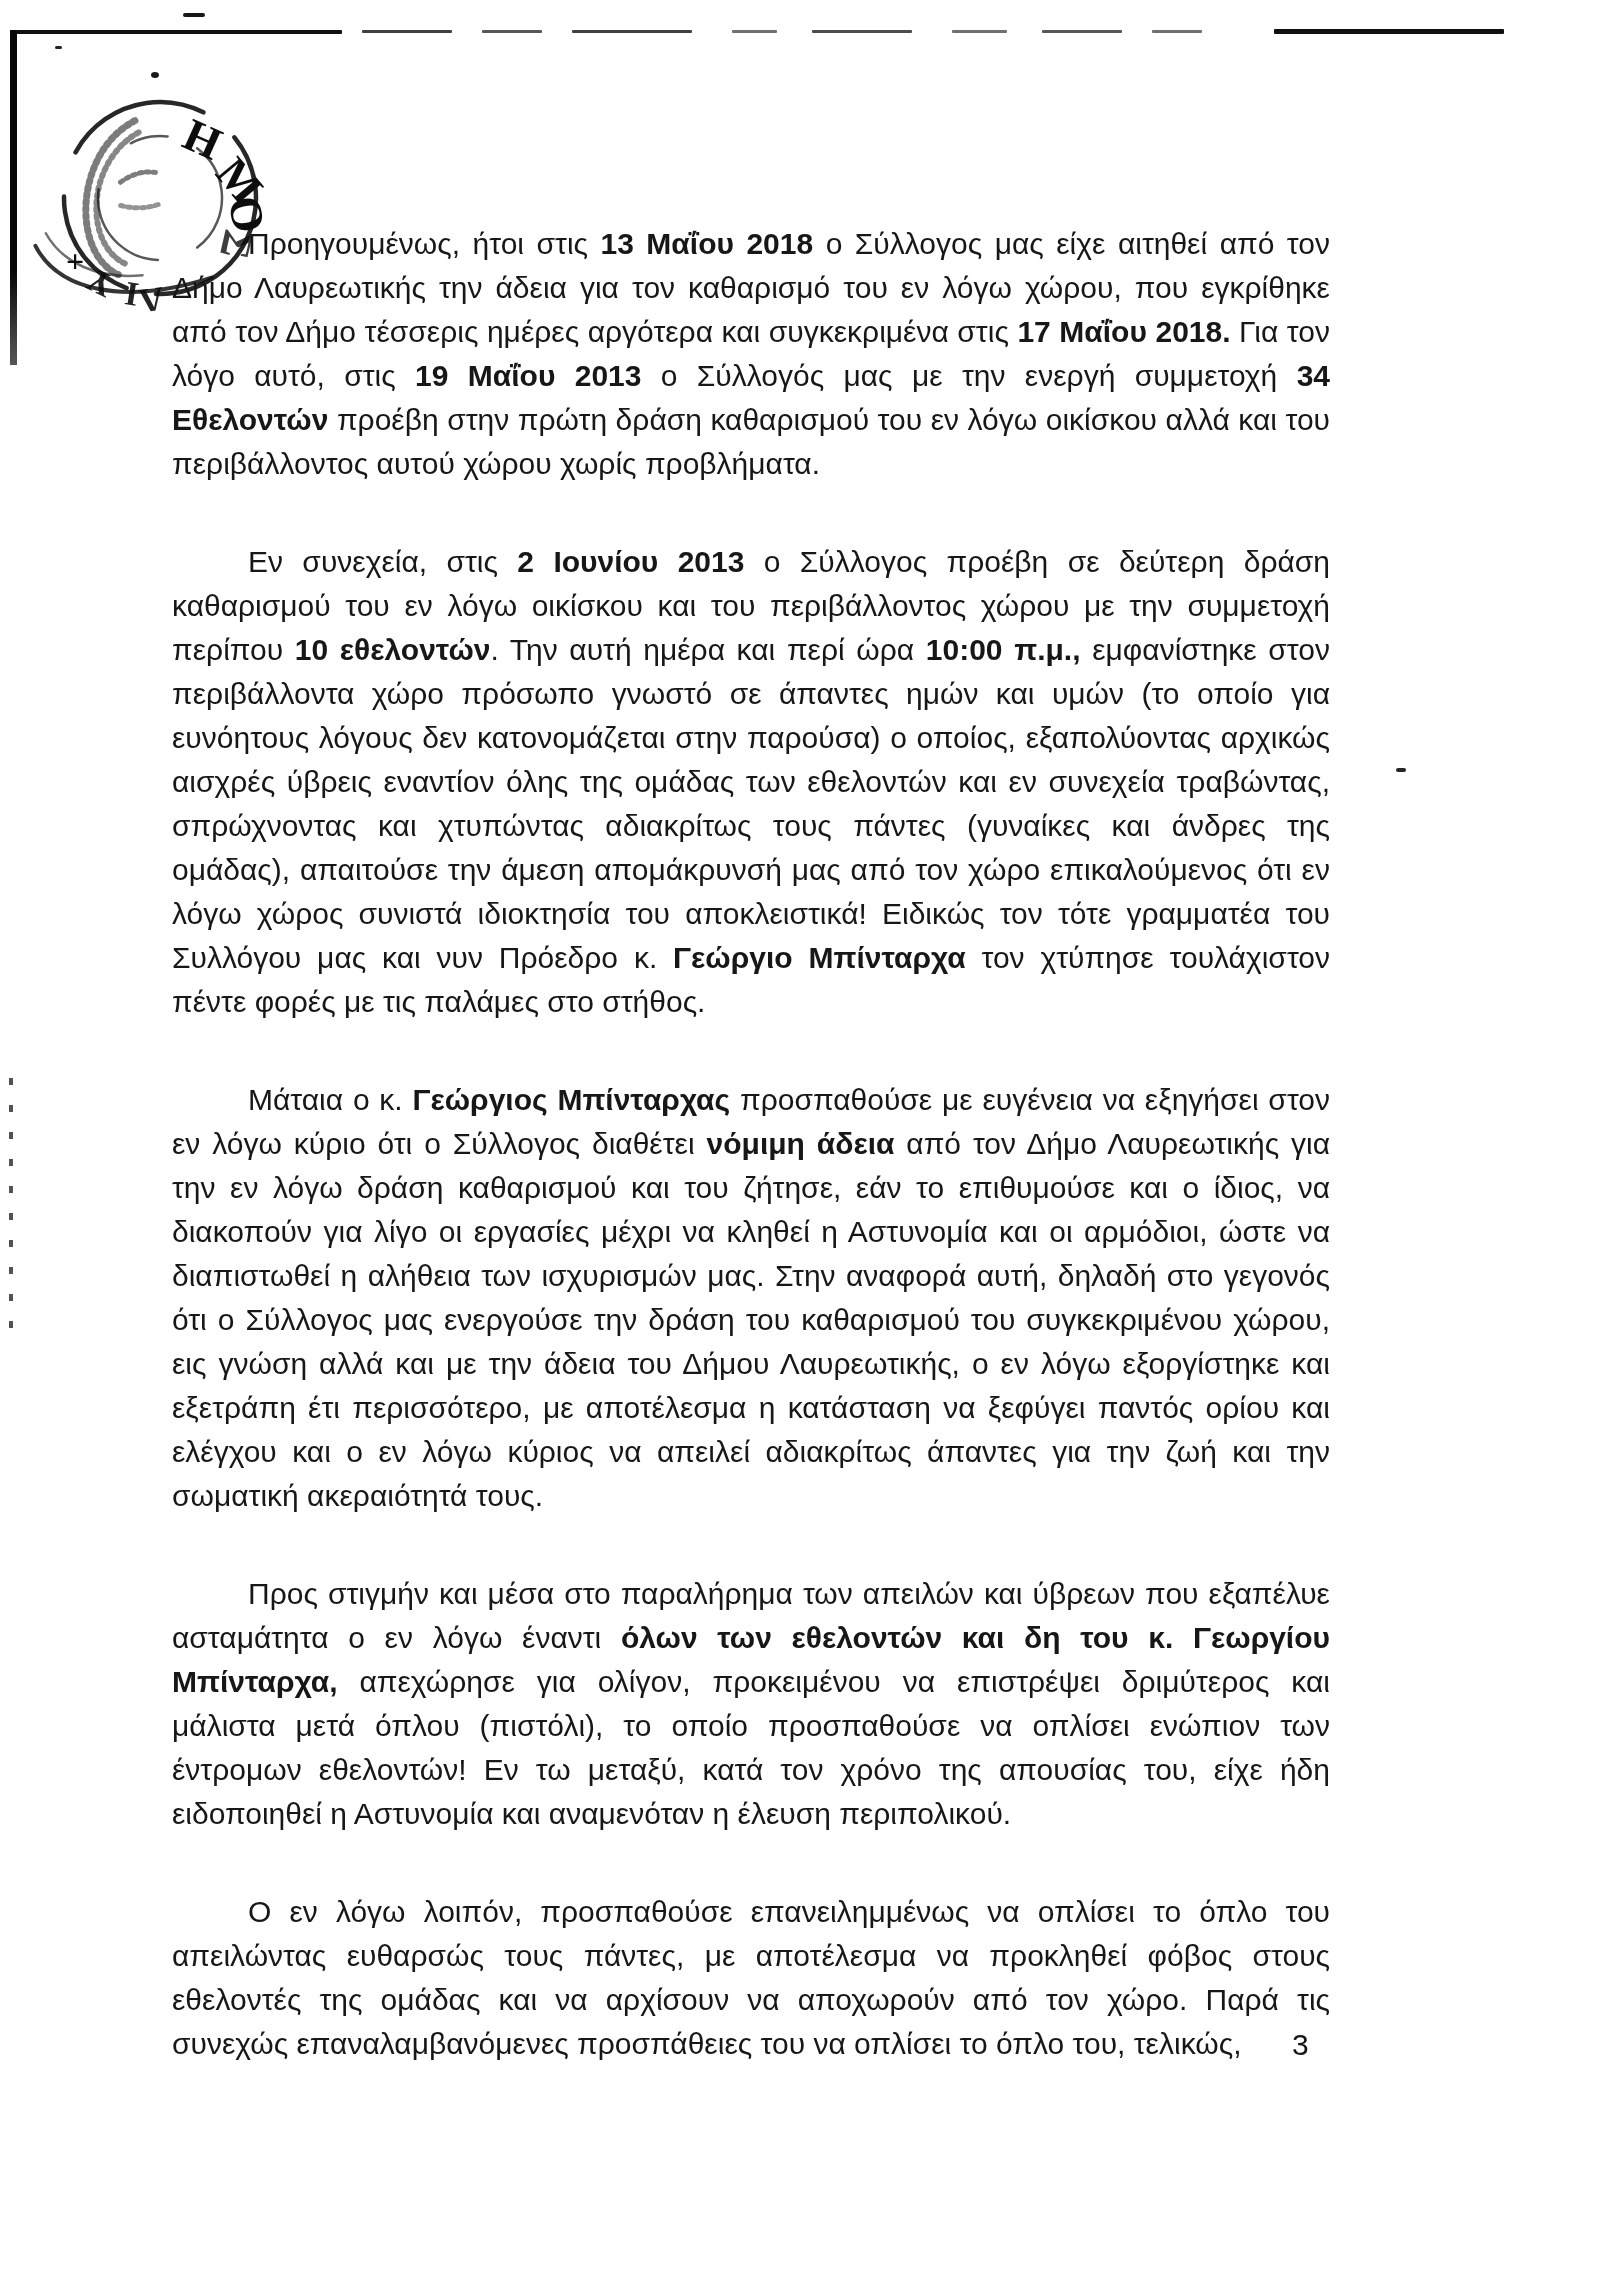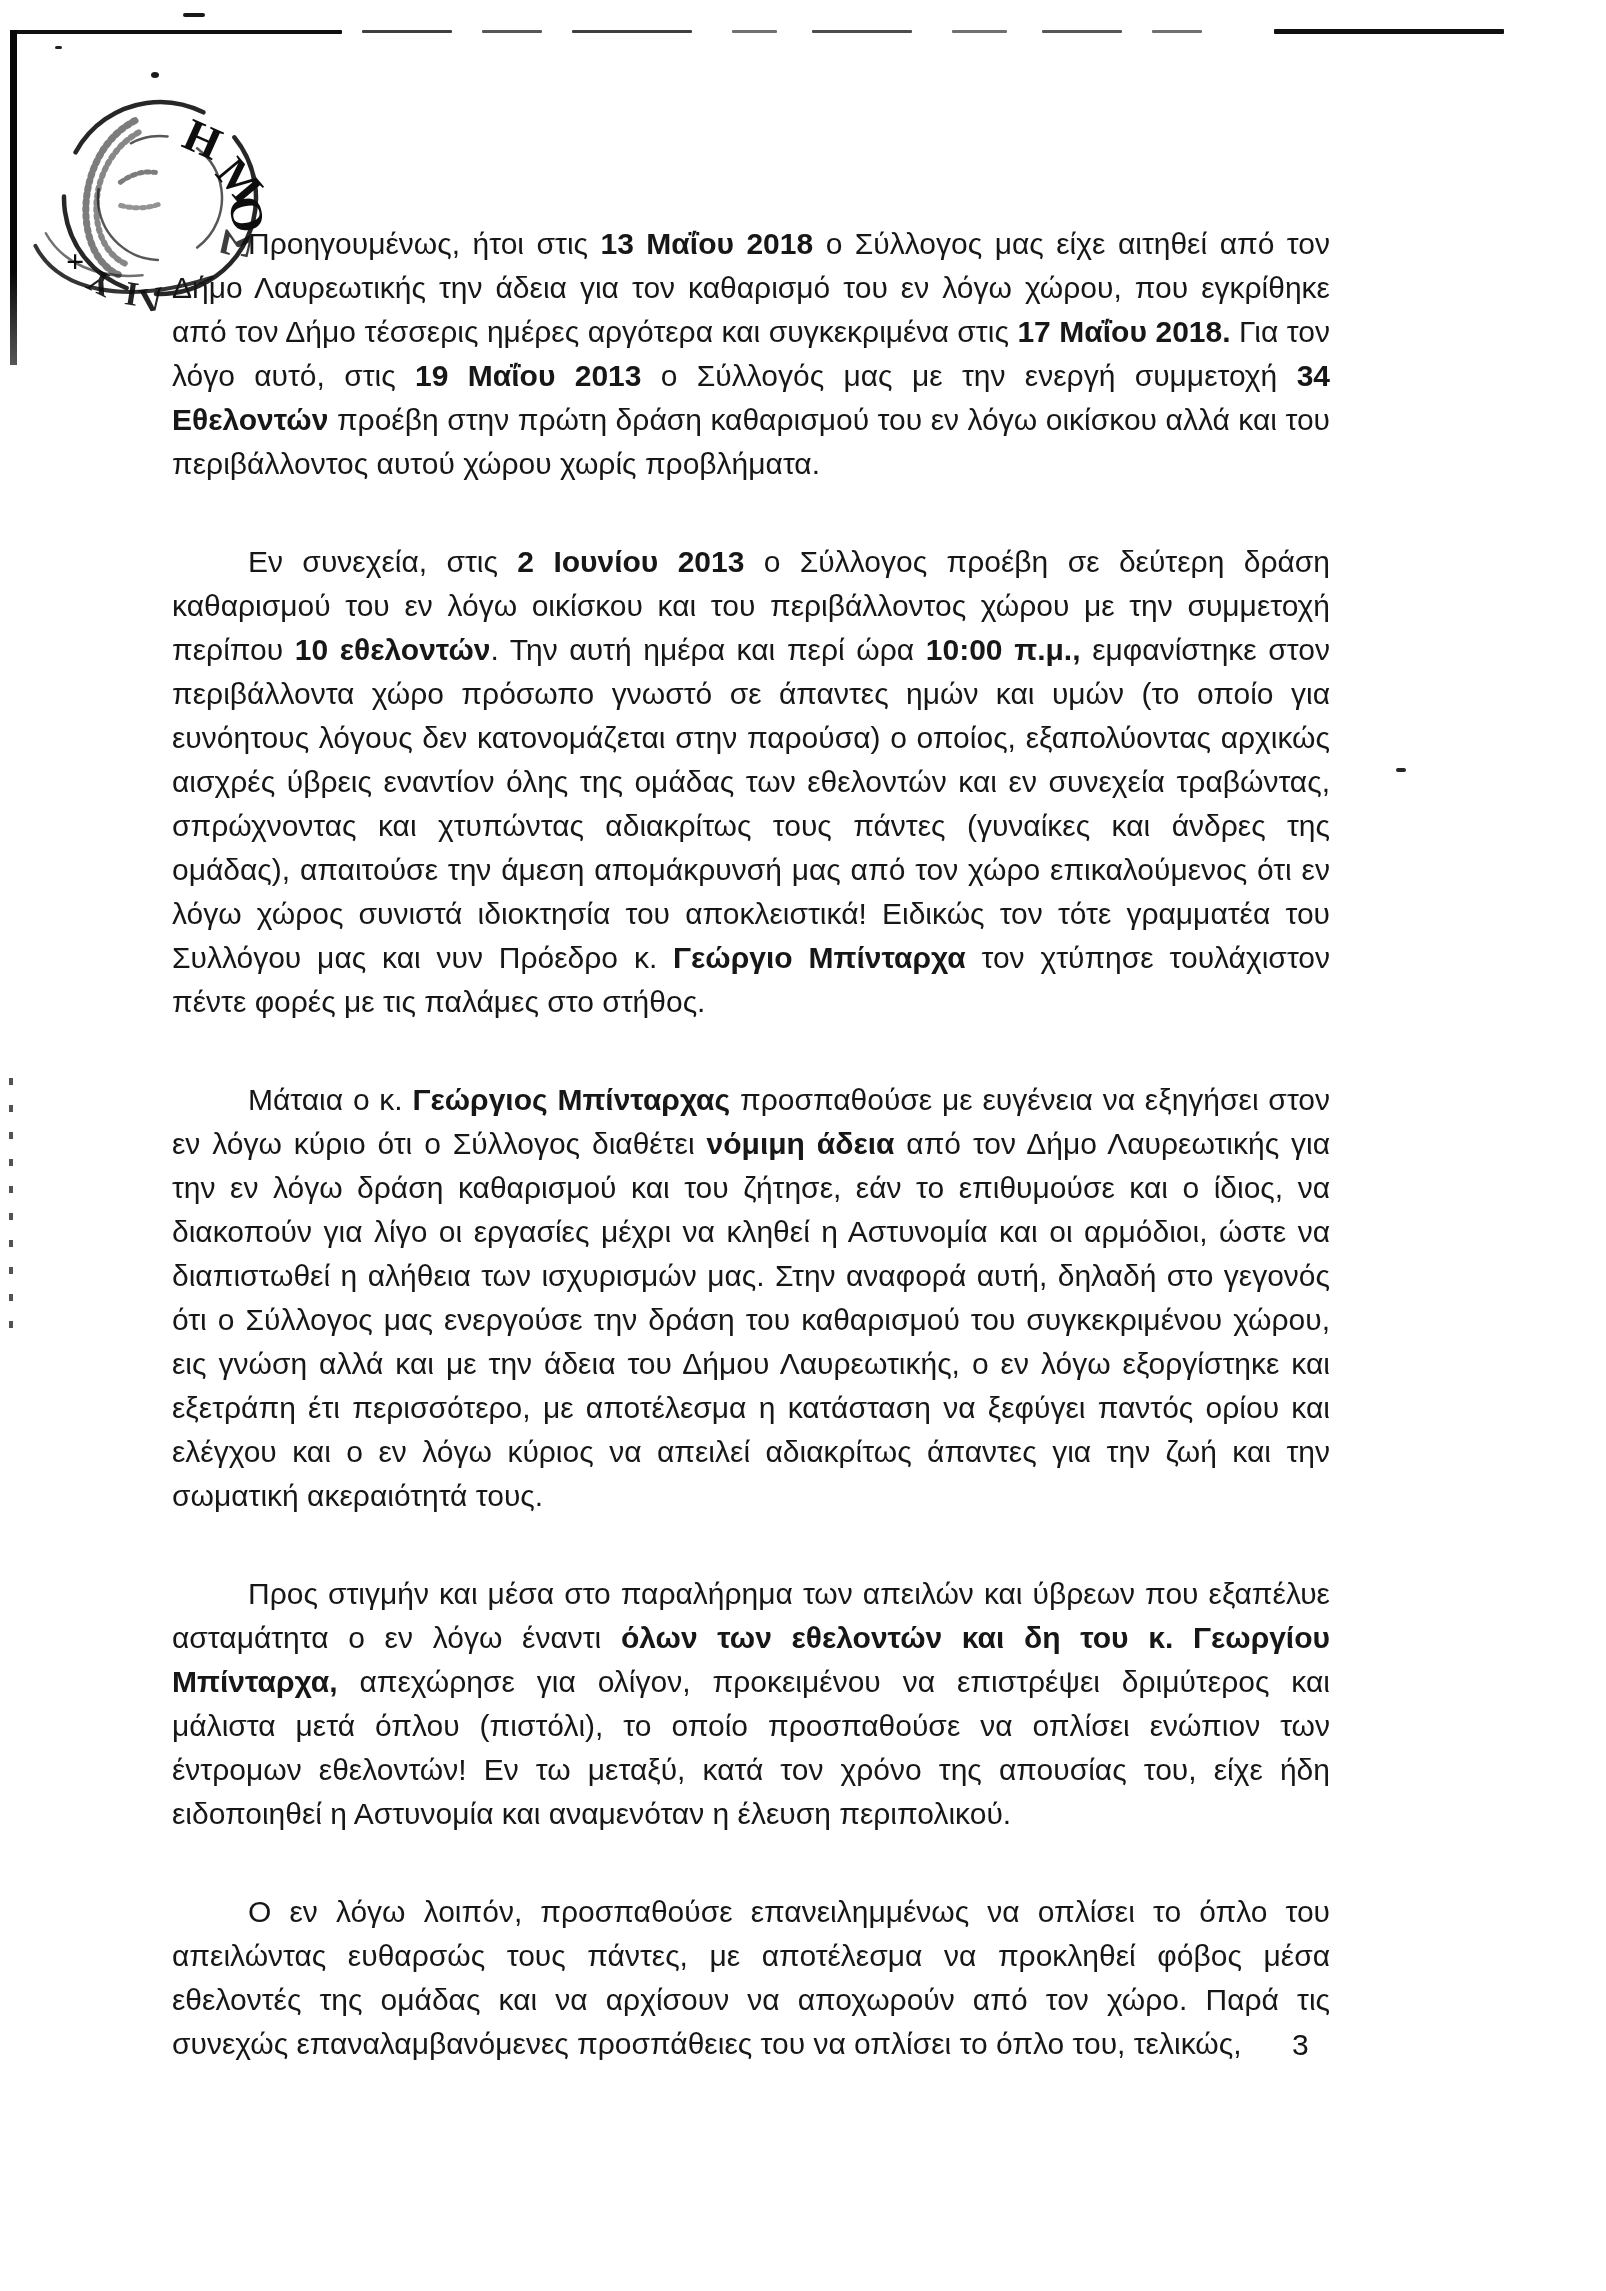--- a/index.html
+++ b/index.html
@@ -90,18 +90,18 @@
       <text x="134" y="205" font-size="34" opacity="0.9" transform="rotate(172 134 205)">Λ</text>
       <text x="38" y="190" font-size="32">+</text>
     </g>
   </svg>
 
   <div class="content">
       <p><span>Προηγουμένως, ήτοι στις </span><b>13 Μαΐου 2018</b><span> ο Σύλλογος μας είχε αιτηθεί από τον Δήμο Λαυρεωτικής την άδεια για τον καθαρισμό του εν λόγω χώρου, που εγκρίθηκε από τον Δήμο τέσσερις ημέρες αργότερα και συγκεκριμένα στις </span><b>17 Μαΐου 2018.</b><span> Για τον λόγο αυτό, στις </span><b>19 Μαΐου 2013</b><span> ο Σύλλογός μας με την ενεργή συμμετοχή </span><b>34 Εθελοντών</b><span> προέβη στην πρώτη δράση καθαρισμού του εν λόγω οικίσκου αλλά και του περιβάλλοντος αυτού χώρου χωρίς προβλήματα.</span></p>
       <p><span>Εν συνεχεία, στις </span><b>2 Ιουνίου 2013</b><span> ο Σύλλογος προέβη σε δεύτερη δράση καθαρισμού του εν λόγω οικίσκου και του περιβάλλοντος χώρου με την συμμετοχή περίπου </span><b>10 εθελοντών</b><span>. Την αυτή ημέρα και περί ώρα </span><b>10:00 π.μ.,</b><span> εμφανίστηκε στον περιβάλλοντα χώρο πρόσωπο γνωστό σε άπαντες ημών και υμών (το οποίο για ευνόητους λόγους δεν κατονομάζεται στην παρούσα) ο οποίος, εξαπολύοντας αρχικώς αισχρές ύβρεις εναντίον όλης της ομάδας των εθελοντών και εν συνεχεία τραβώντας, σπρώχνοντας και χτυπώντας αδιακρίτως τους πάντες (γυναίκες και άνδρες της ομάδας), απαιτούσε την άμεση απομάκρυνσή μας από τον χώρο επικαλούμενος ότι εν λόγω χώρος συνιστά ιδιοκτησία του αποκλειστικά! Ειδικώς τον τότε γραμματέα του Συλλόγου μας και νυν Πρόεδρο κ. </span><b>Γεώργιο Μπίνταρχα</b><span> τον χτύπησε τουλάχιστον πέντε φορές με τις παλάμες στο στήθος.</span></p>
       <p><span>Μάταια ο κ. </span><b>Γεώργιος Μπίνταρχας</b><span> προσπαθούσε με ευγένεια να εξηγήσει στον εν λόγω κύριο ότι ο Σύλλογος διαθέτει </span><b>νόμιμη άδεια</b><span> από τον Δήμο Λαυρεωτικής για την εν λόγω δράση καθαρισμού και του ζήτησε, εάν το επιθυμούσε και ο ίδιος, να διακοπούν για λίγο οι εργασίες μέχρι να κληθεί η Αστυνομία και οι αρμόδιοι, ώστε να διαπιστωθεί η αλήθεια των ισχυρισμών μας. Στην αναφορά αυτή, δηλαδή στο γεγονός ότι ο Σύλλογος μας ενεργούσε την δράση του καθαρισμού του συγκεκριμένου χώρου, εις γνώση αλλά και με την άδεια του Δήμου Λαυρεωτικής, ο εν λόγω εξοργίστηκε και εξετράπη έτι περισσότερο, με αποτέλεσμα η κατάσταση να ξεφύγει παντός ορίου και ελέγχου και ο εν λόγω κύριος να απειλεί αδιακρίτως άπαντες για την ζωή και την σωματική ακεραιότητά τους.</span></p>
       <p><span>Προς στιγμήν και μέσα στο παραλήρημα των απειλών και ύβρεων που εξαπέλυε ασταμάτητα ο εν λόγω έναντι </span><b>όλων των εθελοντών και δη του κ. Γεωργίου Μπίνταρχα,</b><span> απεχώρησε για ολίγον, προκειμένου να επιστρέψει δριμύτερος και μάλιστα μετά όπλου (πιστόλι), το οποίο προσπαθούσε να οπλίσει ενώπιον των έντρομων εθελοντών! Εν τω μεταξύ, κατά τον χρόνο της απουσίας του, είχε ήδη ειδοποιηθεί η Αστυνομία και αναμενόταν η έλευση περιπολικού.</span></p>
-      <p><span>Ο εν λόγω λοιπόν, προσπαθούσε επανειλημμένως να οπλίσει το όπλο του απειλώντας ευθαρσώς τους πάντες, με αποτέλεσμα να προκληθεί φόβος μέσα εθελοντές της ομάδας και να αρχίσουν να αποχωρούν από τον χώρο. Παρά τις συνεχώς επαναλαμβανόμενες προσπάθειες του να οπλίσει το όπλο του, τελικώς,</span></p>
+      <p><span>Ο εν λόγω λοιπόν, προσπαθούσε επανειλημμένως να οπλίσει το όπλο του απειλώντας ευθαρσώς τους πάντες, με αποτέλεσμα να προκληθεί φόβος στους εθελοντές της ομάδας και να αρχίσουν να αποχωρούν από τον χώρο. Παρά τις συνεχώς επαναλαμβανόμενες προσπάθειες του να οπλίσει το όπλο του, τελικώς,</span></p>
     </div>
 
   <div class="page-number">3</div>
 
 </div>
 
 </body></html>

